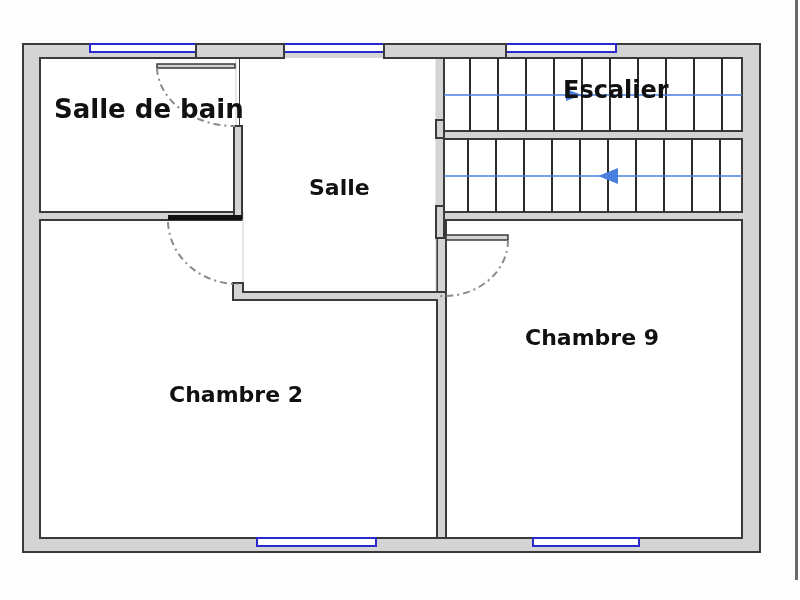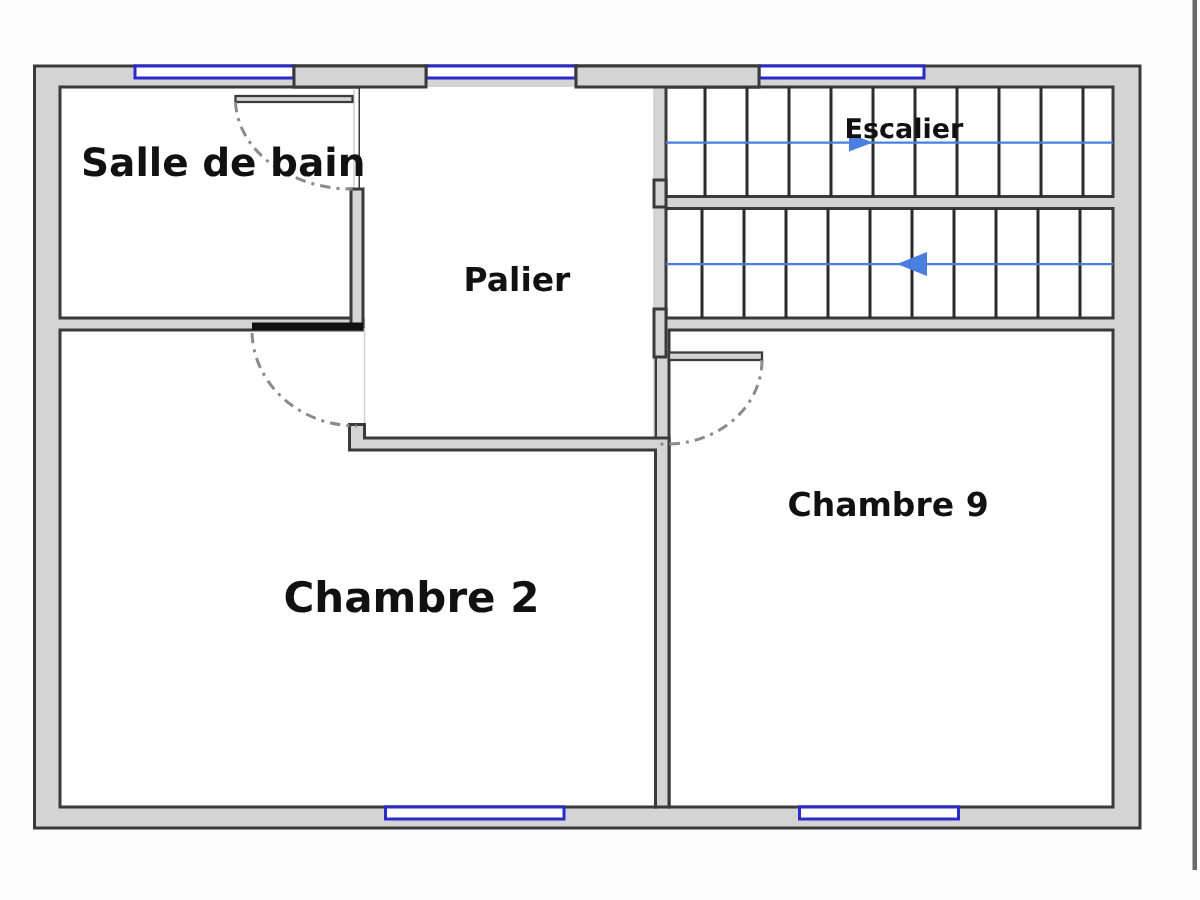--- a/index.html
+++ b/index.html
@@ -100,16 +100,16 @@
   </g>
   <g>
     <rect class="doorleaf" x="446" y="235" width="62" height="5"></rect>
     <path class="swing" d="M508,240 A64,56 0 0,1 440,296"></path>
   </g>
 </svg>
 
 <div class="rightbar"></div>
 
 <div class="label" style="left:54px;top:94px;font-size:26px;text-align:right;">Salle de bain</div>
-<div class="label" style="left:309px;top:175px;font-size:22px;">Palier</div>
-<div class="label" style="left:563px;top:76px;font-size:18px;text-align:right;">Escalier</div>
+<div class="label" style="left:309px;top:175px;font-size:22px;">Salle</div>
+<div class="label" style="left:563px;top:76px;font-size:24px;text-align:right;">Escalier</div>
 <div class="label" style="left:525px;top:325px;font-size:22px;">Chambre 9</div>
-<div class="label" style="left:189px;top:382px;font-size:28px;">Chambre 2</div>
+<div class="label" style="left:169px;top:382px;font-size:22px;">Chambre 2</div>
 
 </body></html>

